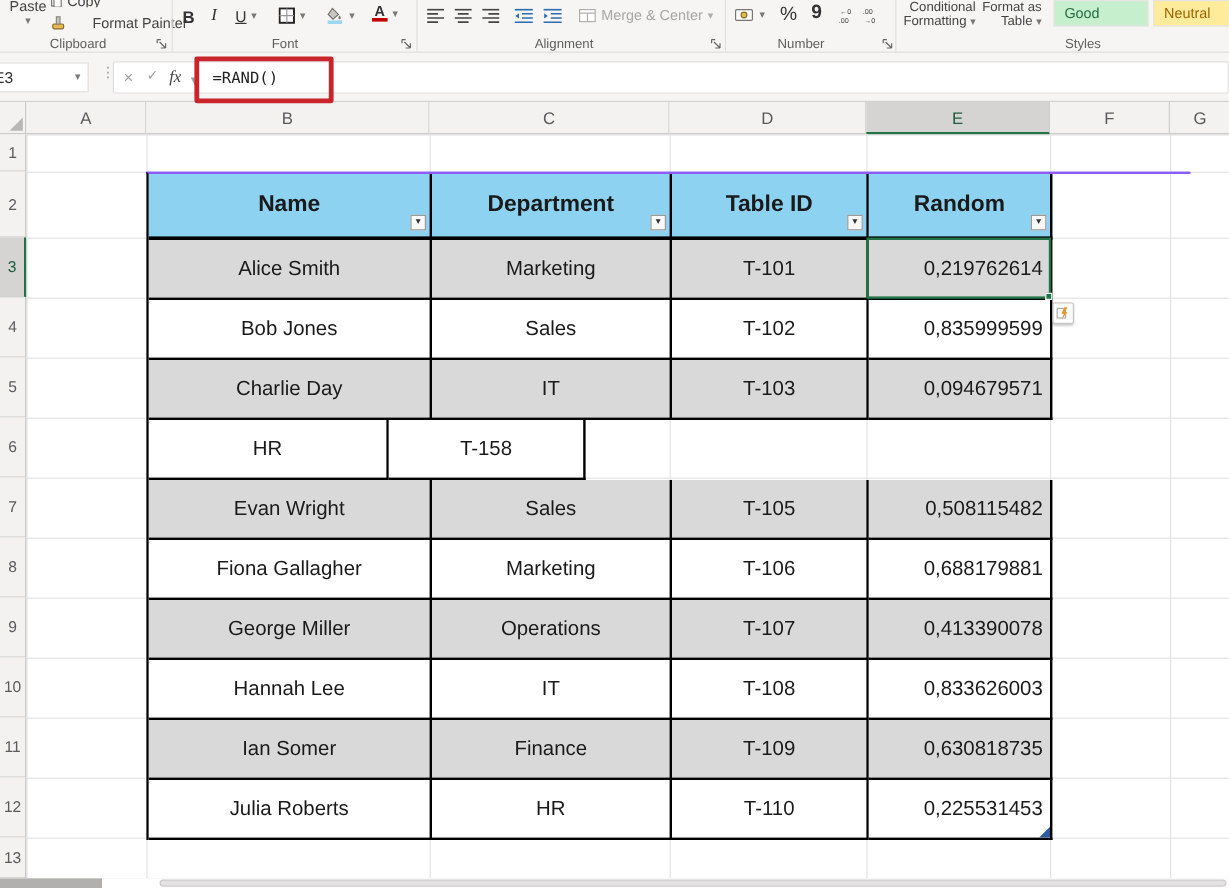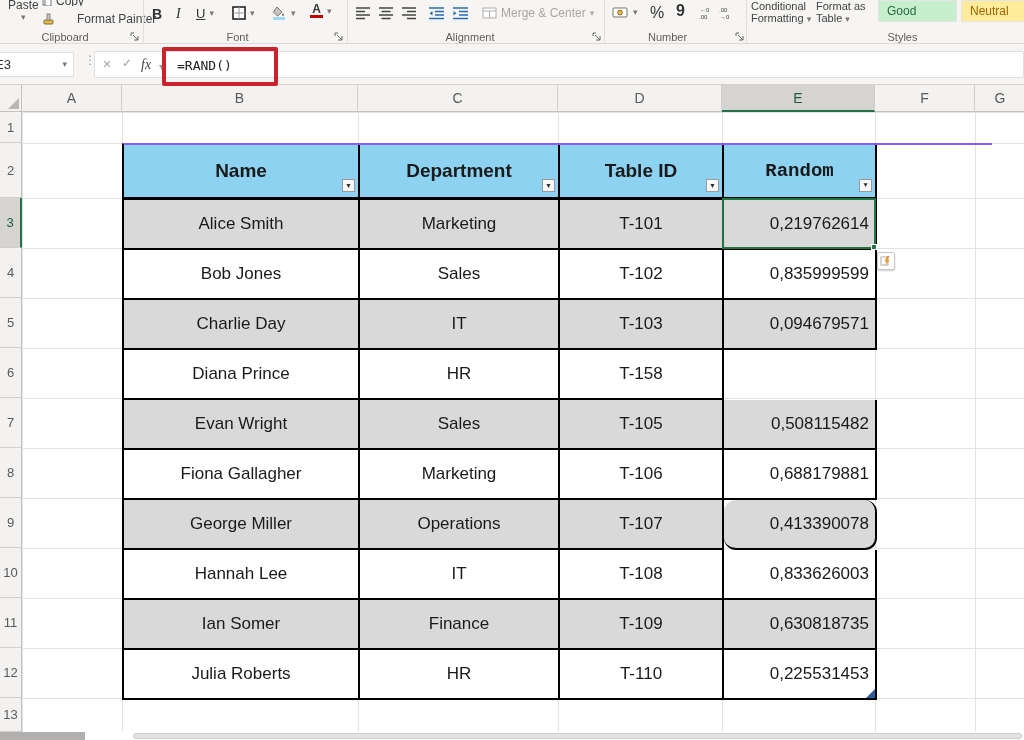--- a/index.html
+++ b/index.html
@@ -16,21 +16,21 @@
   .grp-label{position:absolute;top:31px;font-size:11px;color:#605e5c;text-align:center;}
   .vsep{position:absolute;top:0;height:43px;width:1px;background:#e1dfdd;}
   .rbtn{position:absolute;font-size:12px;color:#444;display:flex;align-items:center;gap:4px;cursor:default;}
   .caret{font-size:9px;color:#7a7876;line-height:1;}
   .gray-txt{color:#a8a6a4;}
   .bold-b{font-weight:bold;font-size:14px;color:#333;}
   .ital-i{font-style:italic;font-family:"Liberation Serif",serif;font-size:14px;color:#333;}
   .und-u{font-size:13px;color:#333;text-decoration:underline;}
   .launcher{position:absolute;width:10px;height:10px;}
   .style-box{position:absolute;top:0;height:22px;font-size:12px;display:flex;align-items:center;padding-left:8px;border:1px solid #e6e4e2;}
-  .two-line{position:absolute;top:0;font-size:11px;color:#444;text-align:left;line-height:12px;}
+  .two-line{position:absolute;top:0;font-size:11px;color:#444;text-align:right;line-height:12px;}
 
   
   #formula-row{left:0;top:44px;width:1024px;height:41px;background:#f6f5f3;border-bottom:1px solid #d4d2d0;}
   #name-box{position:absolute;left:-10px;top:8px;width:84px;height:25px;background:#fff;border:1px solid #e1dfdd;font-size:13px;color:#333;display:flex;align-items:center;padding-left:4px;}
   #name-box .caret{position:absolute;right:6px;}
   #fx-panel{position:absolute;left:94px;top:7px;width:930px;height:27px;background:#fff;border:1px solid #e1dfdd;border-radius:2px;}
   .fx-ico{position:absolute;top:4px;font-size:14px;color:#a19f9d;}
   #fx-label{position:absolute;left:46px;top:5px;font-style:italic;font-family:"Liberation Serif",serif;font-size:14px;color:#444;}
   #formula-text{position:absolute;left:82px;top:6px;font-family:"DejaVu Sans Mono",monospace;font-size:13px;color:#222;}
   #red-box{position:absolute;left:162px;top:3px;width:116px;height:39px;border:4px solid var(--red);border-radius:2px;z-index:60;}
@@ -268,21 +268,21 @@
           <div class="filter-btn">▼</div>
         </div>
         <div class="tcell" style="width: 200px;">
           <span>Department</span>
           <div class="filter-btn">▼</div>
         </div>
         <div class="tcell" style="width: 164px;">
           <span>Table ID</span>
           <div class="filter-btn">▼</div>
         </div>
-        <div class="tcell" style="width: 153px; font-family: Liberation Mono, monospace;">
+        <div class="tcell" style="width: 153px;">
           <span>Random</span>
           <div class="filter-btn">▼</div>
         </div>
       </div>
     <div class="tbody" id="t-body">
         <div class="trow banded">
           <div class="tcell" style="width: 236px;">Alice Smith</div>
           <div class="tcell" style="width: 200px;">Marketing</div>
           <div class="tcell" style="width: 164px;">T-101</div>
           <div class="tcell num" style="width: 153px;">0,219762614</div>
@@ -293,41 +293,40 @@
           <div class="tcell" style="width: 164px;">T-102</div>
           <div class="tcell num" style="width: 153px;">0,835999599</div>
         </div>
         <div class="trow banded">
           <div class="tcell" style="width: 236px;">Charlie Day</div>
           <div class="tcell" style="width: 200px;">IT</div>
           <div class="tcell" style="width: 164px;">T-103</div>
           <div class="tcell num" style="width: 153px;">0,094679571</div>
         </div>
         <div class="trow">
-          <div class="tcell" style="width: 236px;">Diana Prince</div>
           <div class="tcell" style="width: 200px;">HR</div>
           <div class="tcell" style="width: 164px;">T-158</div>
         </div>
         <div class="trow banded">
           <div class="tcell" style="width: 236px;">Evan Wright</div>
           <div class="tcell" style="width: 200px;">Sales</div>
           <div class="tcell" style="width: 164px;">T-105</div>
           <div class="tcell num" style="width: 153px;">0,508115482</div>
         </div>
         <div class="trow">
           <div class="tcell" style="width: 236px;">Fiona Gallagher</div>
           <div class="tcell" style="width: 200px;">Marketing</div>
           <div class="tcell" style="width: 164px;">T-106</div>
           <div class="tcell num" style="width: 153px;">0,688179881</div>
         </div>
         <div class="trow banded">
           <div class="tcell" style="width: 236px;">George Miller</div>
           <div class="tcell" style="width: 200px;">Operations</div>
           <div class="tcell" style="width: 164px;">T-107</div>
-          <div class="tcell num" style="width: 153px; border-radius: 12px;">0,413390078</div>
+          <div class="tcell num" style="width: 153px;">0,413390078</div>
         </div>
         <div class="trow">
           <div class="tcell" style="width: 236px;">Hannah Lee</div>
           <div class="tcell" style="width: 200px;">IT</div>
           <div class="tcell" style="width: 164px;">T-108</div>
           <div class="tcell num" style="width: 153px;">0,833626003</div>
         </div>
         <div class="trow banded">
           <div class="tcell" style="width: 236px;">Ian Somer</div>
           <div class="tcell" style="width: 200px;">Finance</div>

